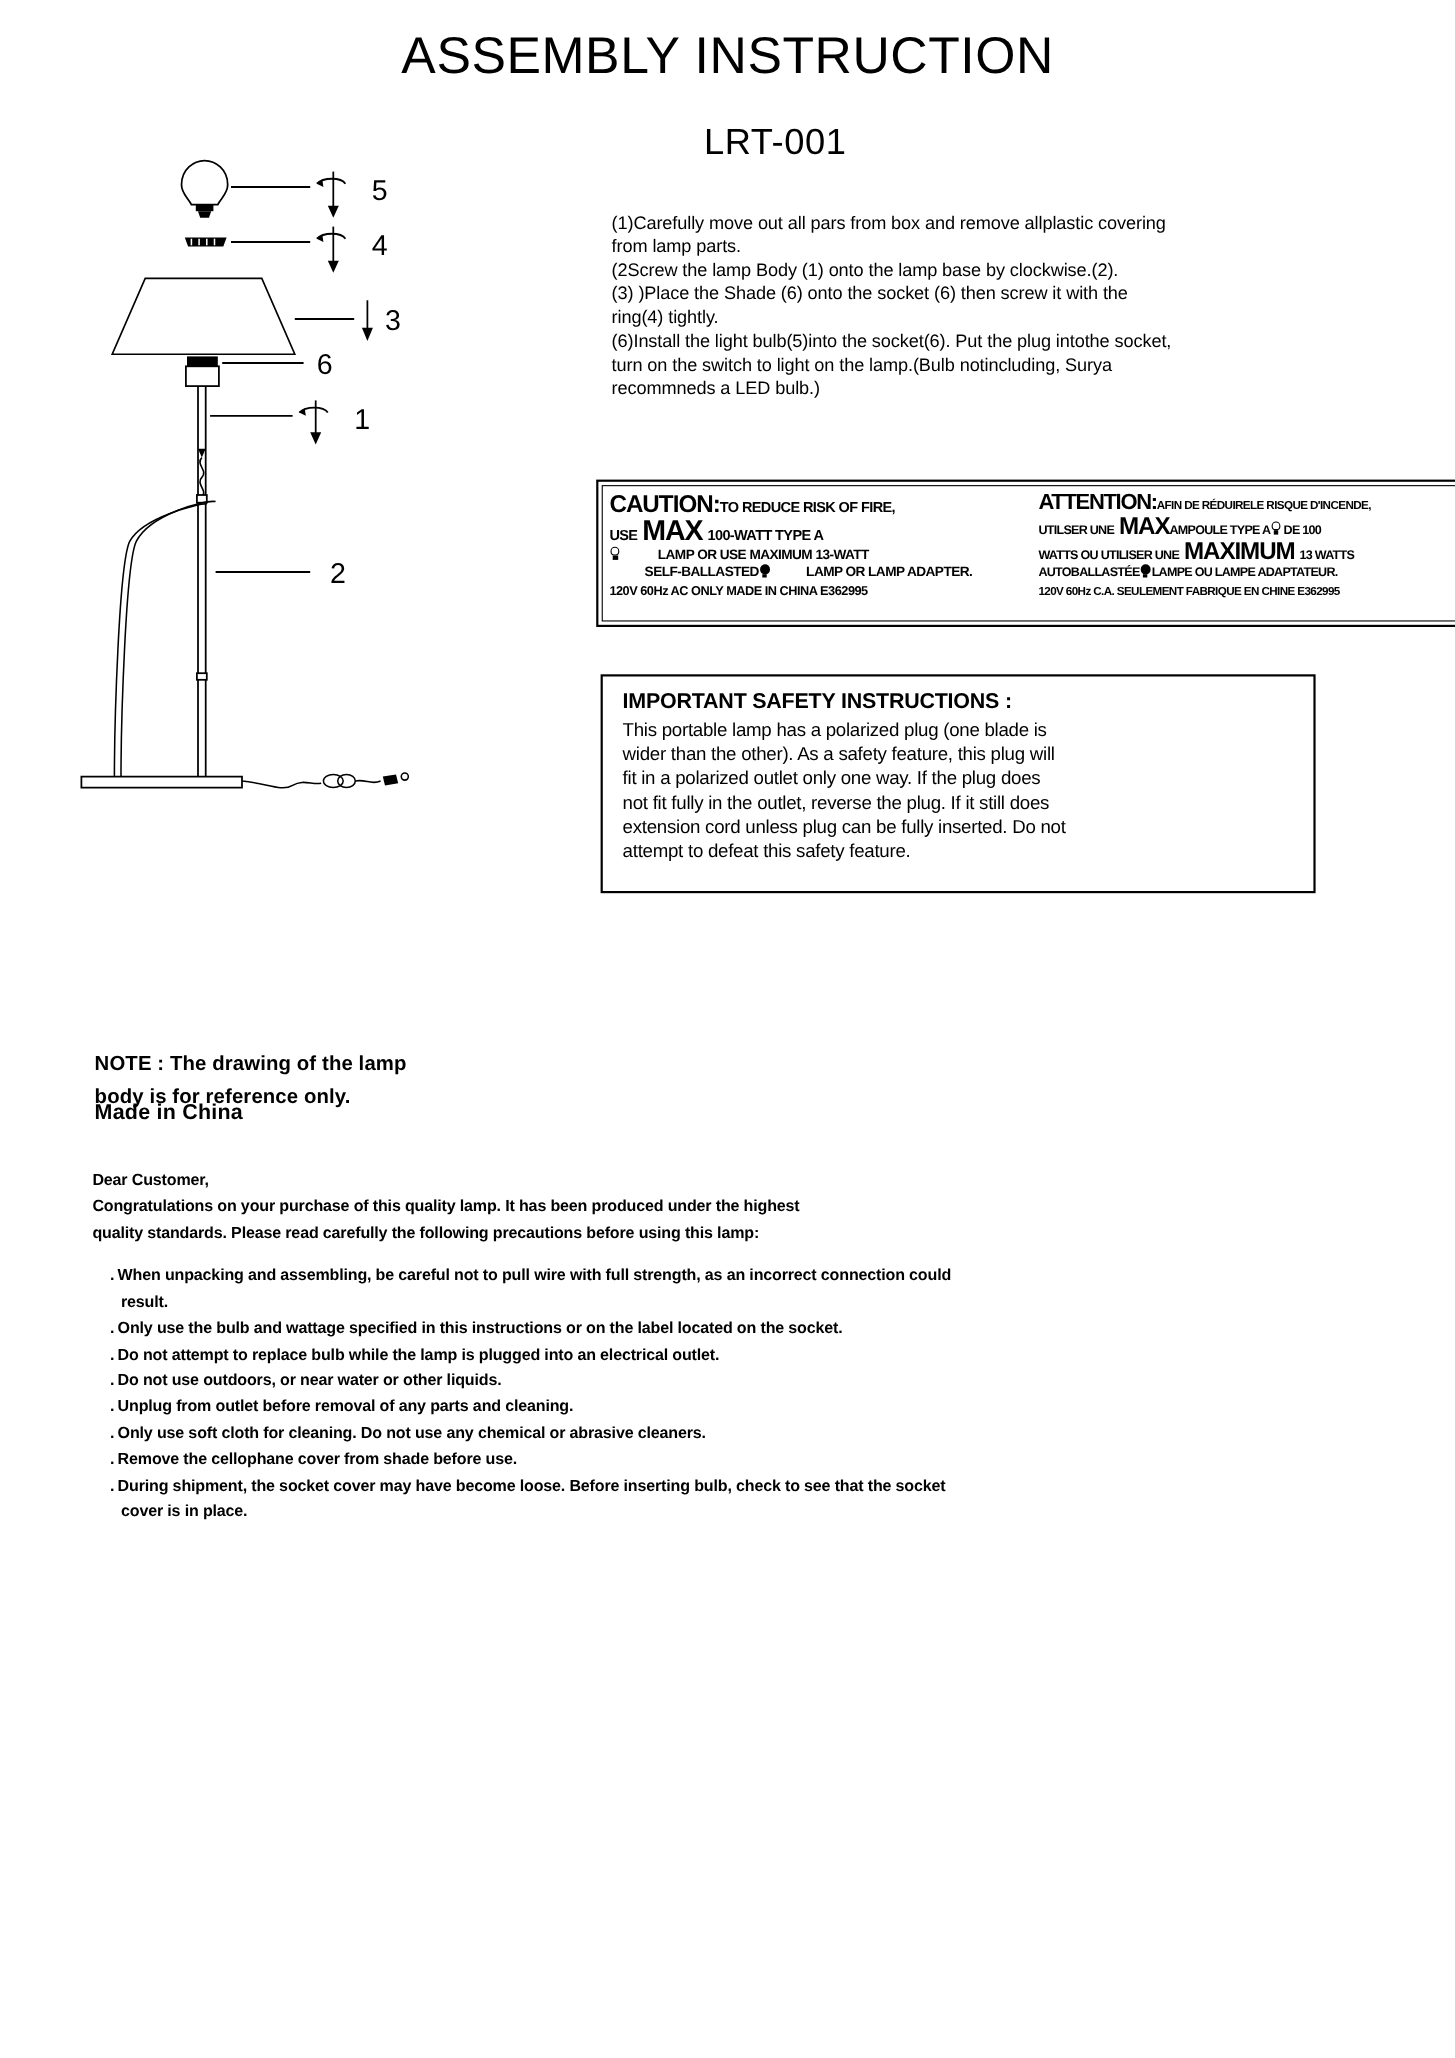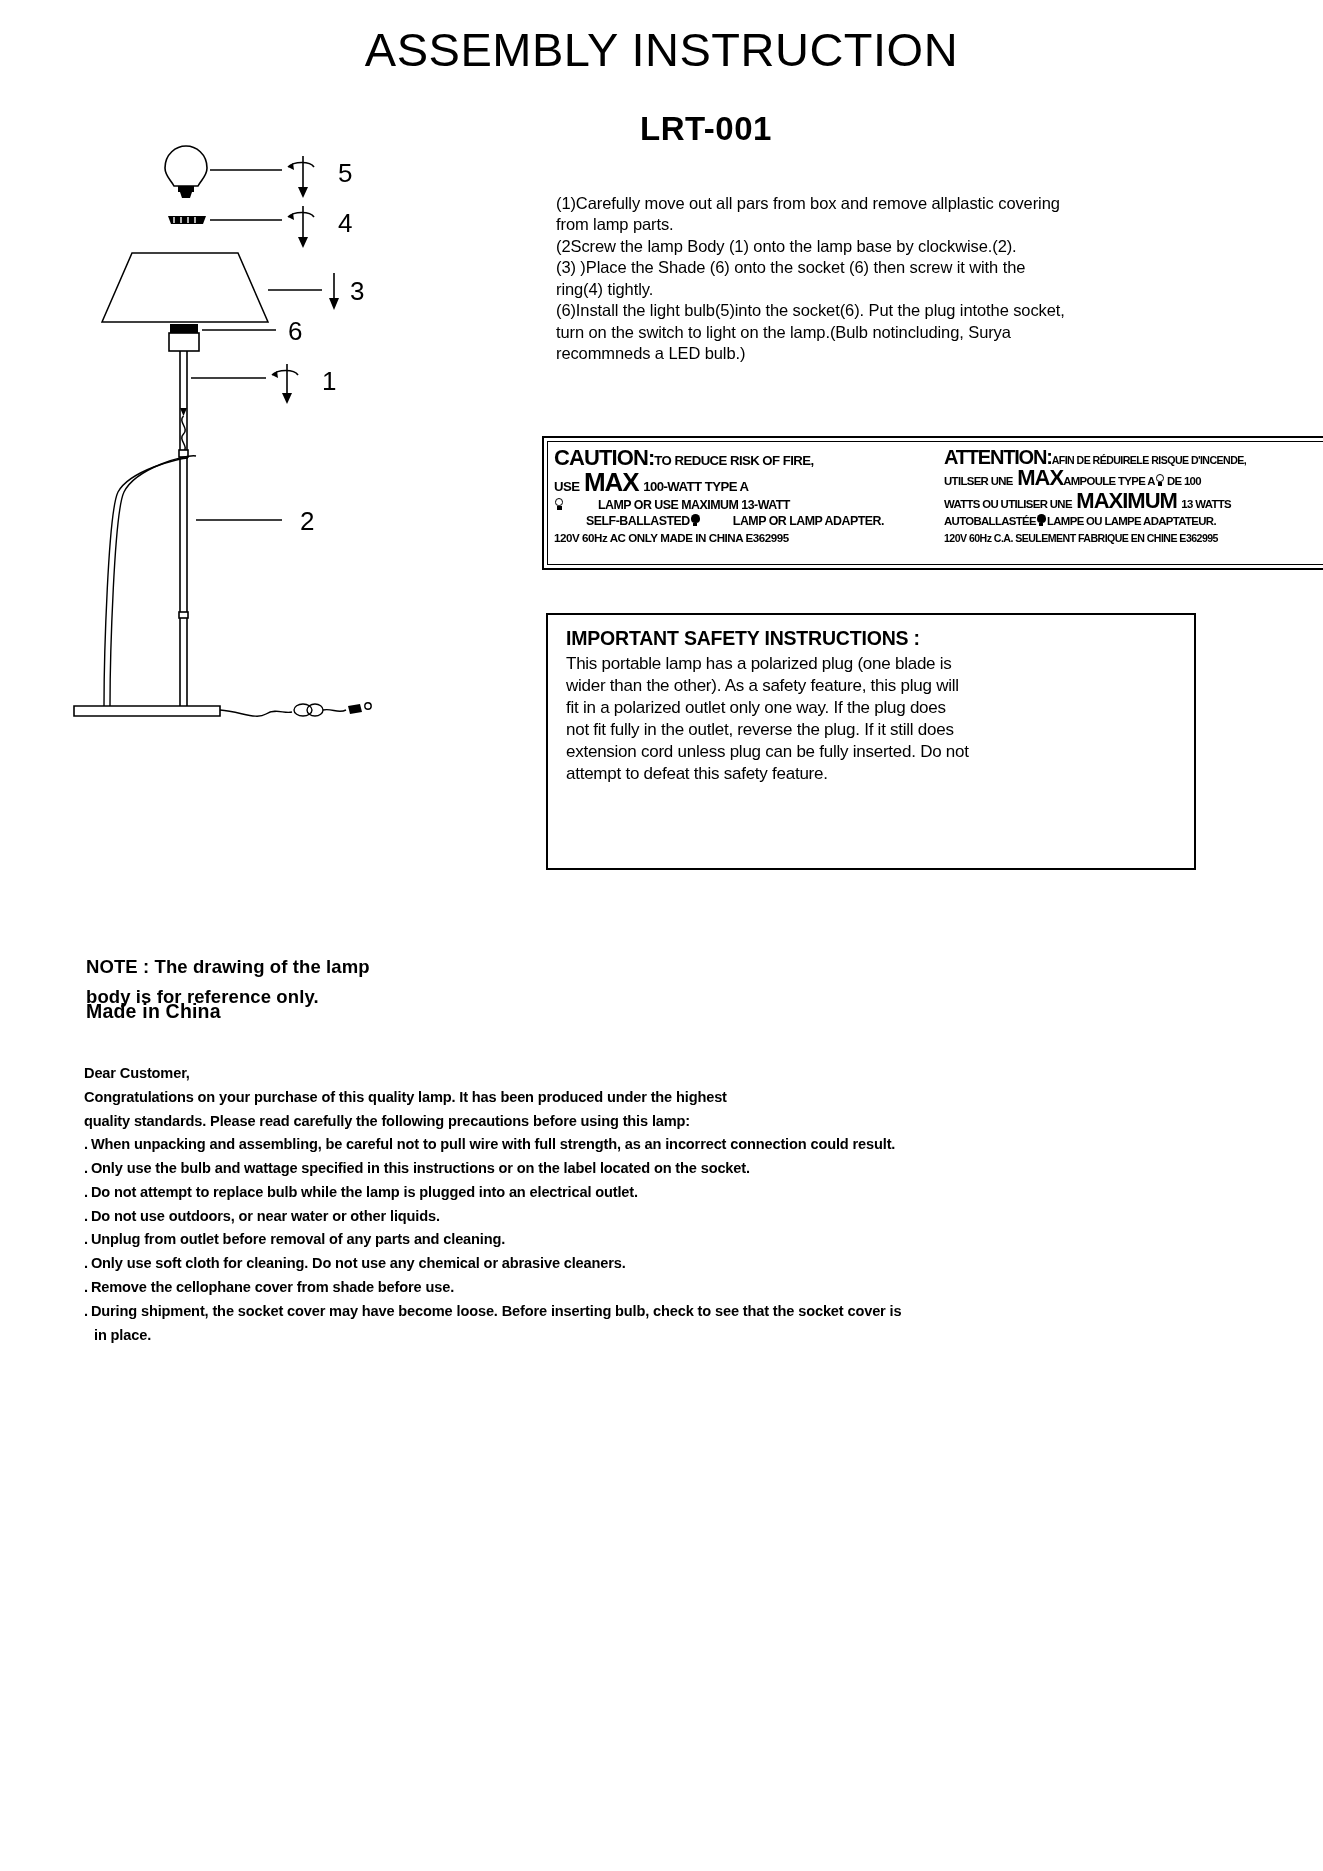--- a/index.html
+++ b/index.html
@@ -26,21 +26,21 @@
     font-size: 47px;
     font-weight: 400;
     letter-spacing: 0.5px;
     white-space: nowrap;
   }
   #model-code {
     position: absolute;
     top: 110px;
     left: 640px;
     font-size: 33px;
-    font-weight: 700;
+    font-weight: 400;
     letter-spacing: 0.5px;
   }
 
   
   #diagram-panel {
     position: absolute;
     top: 140px;
     left: 60px;
     width: 420px;
     height: 750px;
@@ -143,21 +143,21 @@
     width: 4.5px; height: 4px;
     background: #000;
   }
 
   
   #safety-box {
     position: absolute;
     top: 613px;
     left: 546px;
     width: 650px;
-    height: 257px;
+    height: 199px;
     border: 2px solid #000;
     box-sizing: border-box;
     padding: 12px 16px 8px 18px;
   }
   #safety-title {
     font-size: 19.5px;
     font-weight: 700;
     letter-spacing: -0.2px;
     margin-bottom: 3px;
   }
@@ -195,21 +195,21 @@
     width: 830px;
     font-size: 14.6px;
     font-weight: 700;
     line-height: 1.63;
     letter-spacing: -0.15px;
   }
   #letter-block .salutation { margin: 0; }
   #letter-block .intro { margin: 0; }
   #letter-block ul {
     list-style: none;
-    margin: 0;
+    margin: 16px;
     padding: 0;
   }
   #letter-block li {
     margin: 0;
     padding-left: 10px;
     text-indent: -10px;
   }
   .bullet-dot { padding-right: 3px; }
 </style>
 </head>

